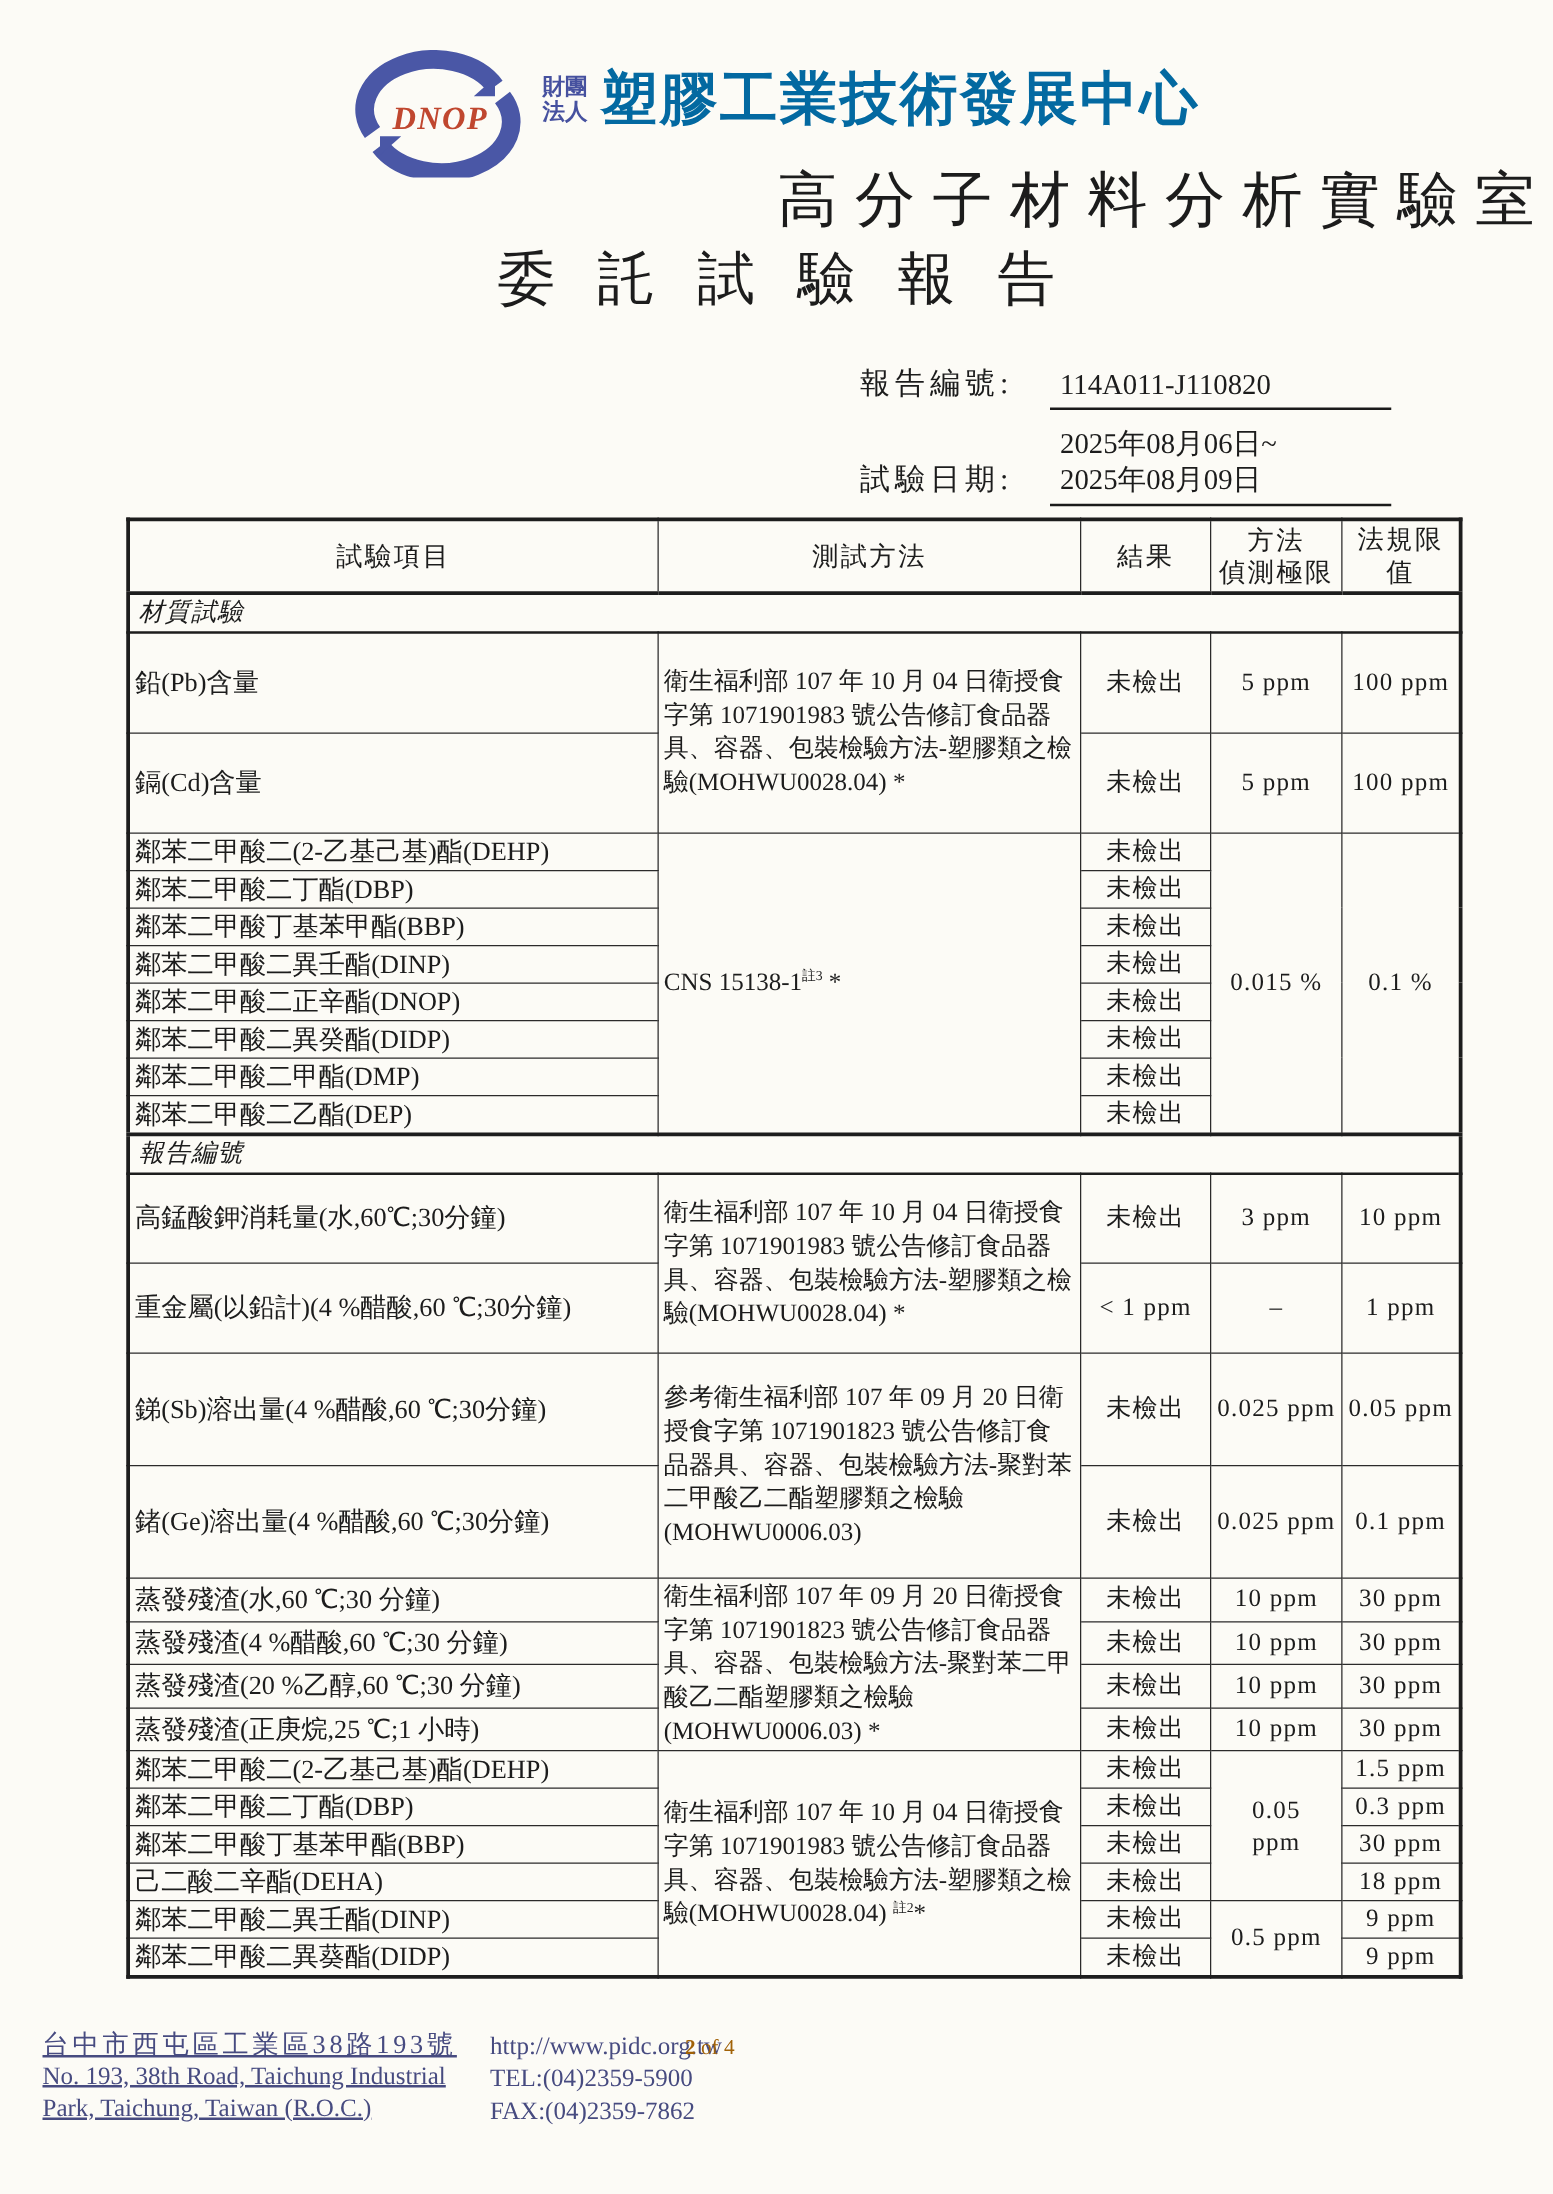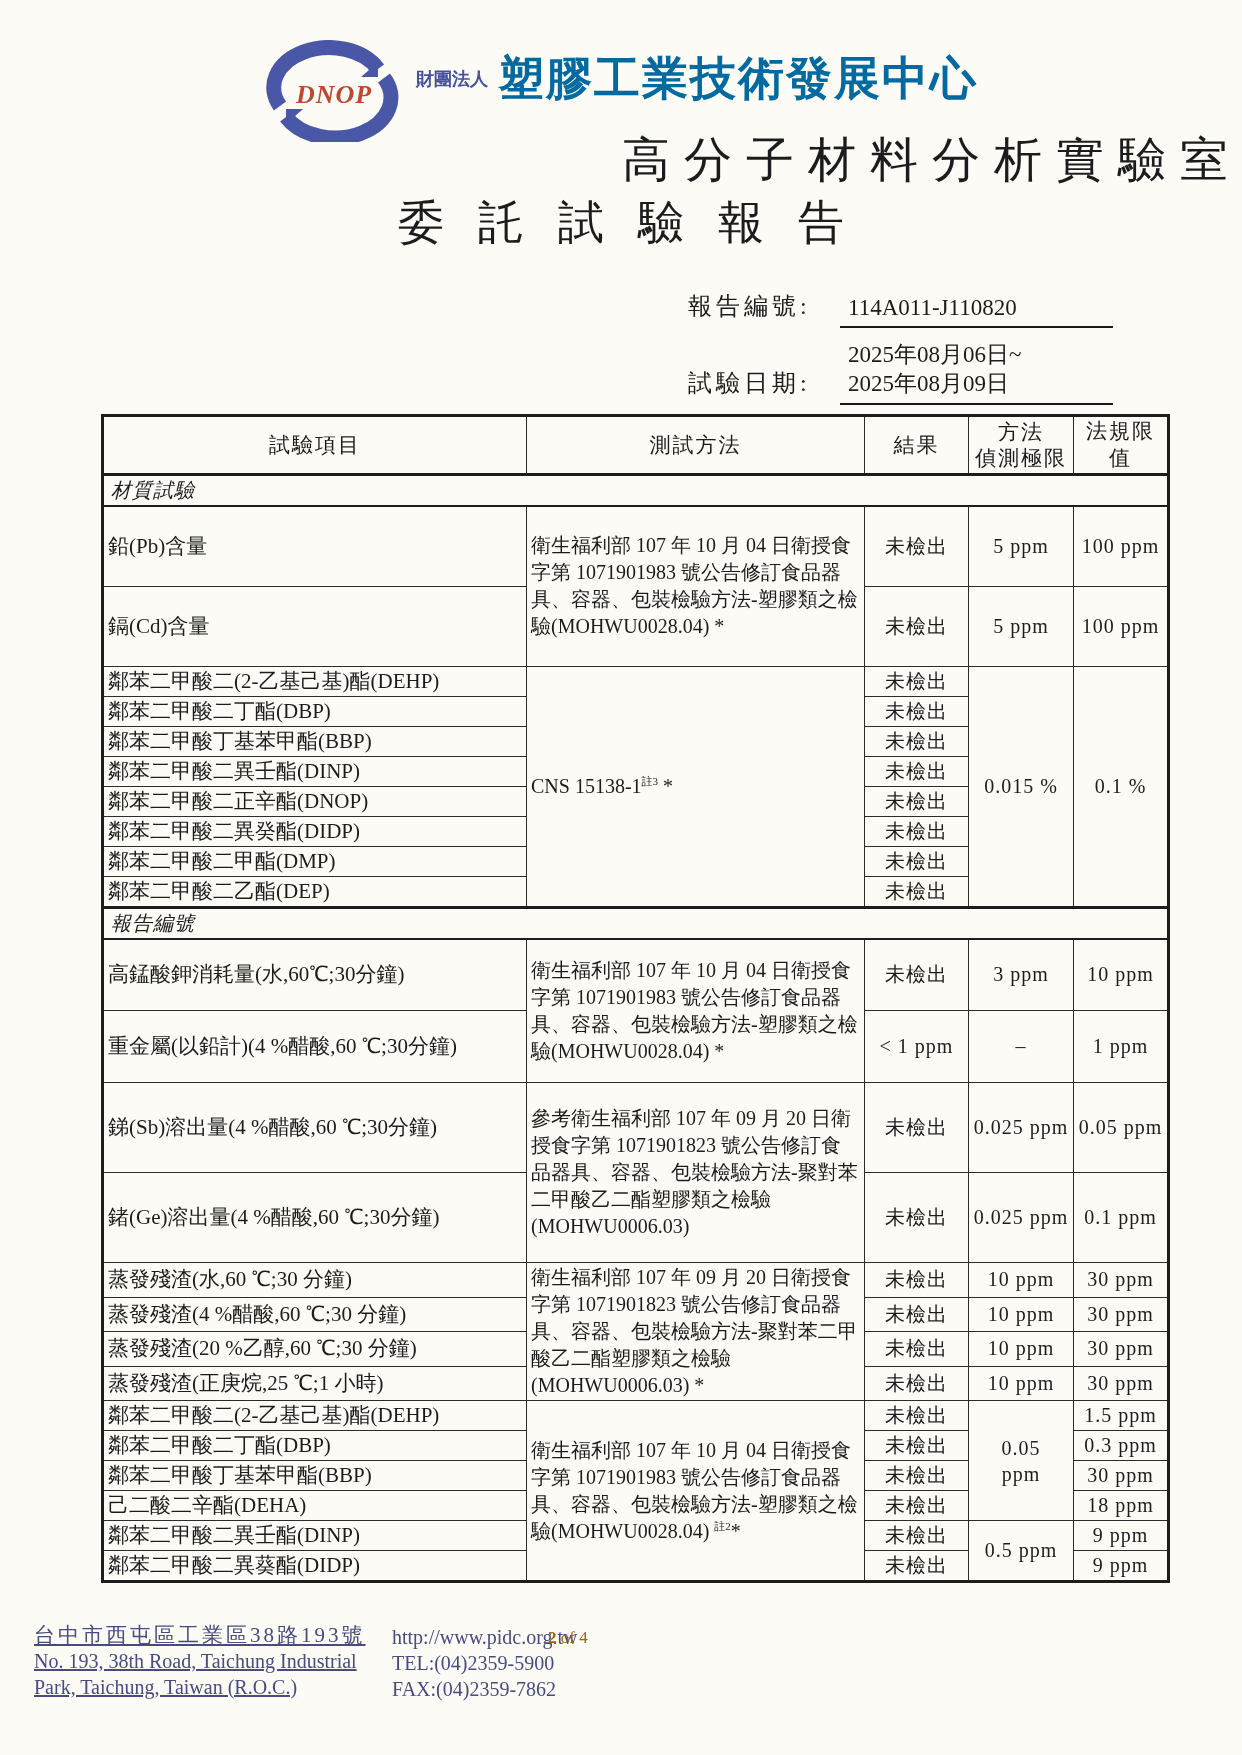--- a/index.html
+++ b/index.html
@@ -14,21 +14,21 @@
   
   .org-header { position:absolute; top:40px; left:0; width:100%;
     display:flex; justify-content:center; align-items:flex-start; gap:16px; }
   .logo { position:relative; width:136px; height:102px; flex:0 0 auto; }
   .logo svg { position:absolute; inset:0; }
   .logo-pidc { position:absolute; top:40px; left:32px; color:#c0472f;
     font-style:italic; font-weight:bold; font-size:26px; letter-spacing:1px;
     font-family:"Liberation Serif", serif; }
   .org-names { padding-top:8px; }
   .org-zh-row { display:flex; align-items:center; gap:10px; }
-  .org-prefix { display:flex; flex-direction:row; font-size:18px; line-height:20px;
+  .org-prefix { display:flex; flex-direction:column; font-size:18px; line-height:20px;
     font-weight:bold; color:#46519f; font-family:"Liberation Sans", sans-serif; }
   .org-zh { font-size:46px; font-weight:800; color:#0369a1; letter-spacing:2px;
     font-family:Liberation Sans, sans-serif; white-space:nowrap; }
   .org-en { font-size:27px; font-weight:bold; color:#46519f; margin-top:3px;
     letter-spacing:0.5px; }
   
   .title-lab { position:absolute; top:128px; left:0; width:100%; text-align:right;
     font-size:48px; font-weight:400; letter-spacing:14px; margin:0; }
   .title-report { position:absolute; top:192px; left:0; width:100%; text-align:center;
     font-size:46px; font-weight:400; letter-spacing:34px; text-indent:34px; margin:0; }

